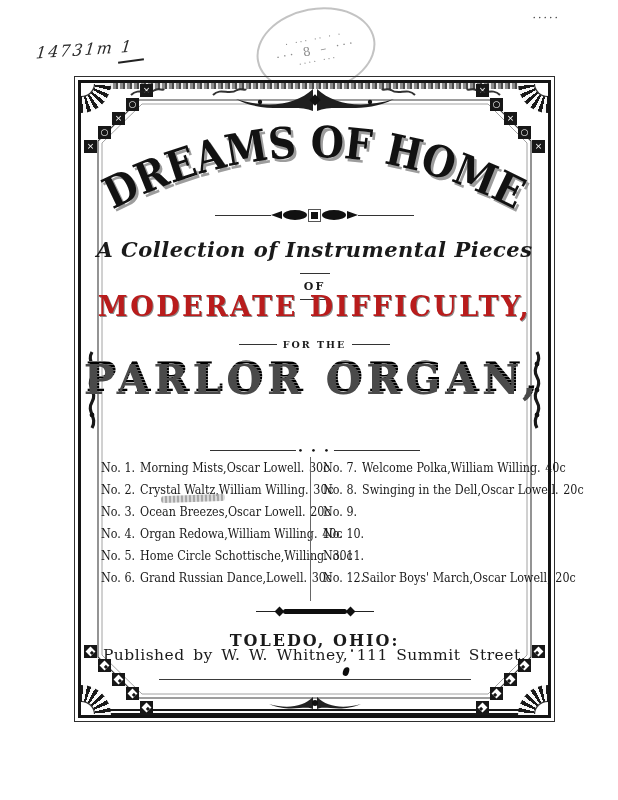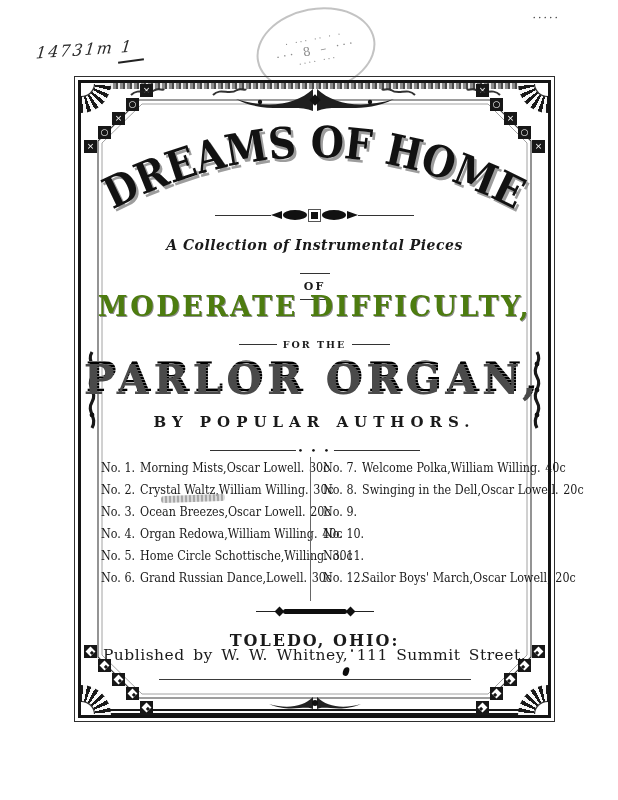--- a/index.html
+++ b/index.html
@@ -52,26 +52,26 @@
   
   .abs{position:absolute;left:0;right:0;text-align:center;}
   .title-svg{position:absolute;left:17px;top:32px;}
   .bead-divider{top:126px;display:flex;justify-content:center;align-items:center;height:12px;}
   .bead-divider .ln{width:56px;height:1px;background:#333;}
   .tri-l{width:0;height:0;border-top:4px solid transparent;border-bottom:4px solid transparent;border-right:11px solid #111;}
   .tri-r{width:0;height:0;border-top:4px solid transparent;border-bottom:4px solid transparent;border-left:11px solid #111;}
   .bead{width:24px;height:10px;background:#111;border-radius:50%;margin:0 1px;}
   .beadsq{width:11px;height:11px;background:#111;border:1px solid #555;box-shadow:inset 0 0 0 2px #fff, inset 0 0 0 4px #111;}
 
-  .subtitle{top:154px;font-size:14px;font-weight:bold;font-style:italic;letter-spacing:.5px;}
+  .subtitle{top:154px;font-size:21px;font-weight:bold;font-style:italic;letter-spacing:.5px;}
   .rule-label{display:flex;justify-content:center;align-items:center;gap:6px;font-weight:bold;}
   .rule-label .ln{height:1px;background:#333;}
   .rule-of{top:190px;font-size:11px;letter-spacing:2px;flex-direction:column;}
   .rule-of .ln{width:30px;}
-  .difficulty{top:208px;font-size:27px;font-weight:bold;letter-spacing:2.5px;color:#4d7c0f;
+  .difficulty{top:208px;font-size:27px;font-weight:bold;letter-spacing:2.5px;color:#b91c1c;
               text-shadow:1px 1px 0 #8c8c8c;}
   .rule-for{top:256px;font-size:9.5px;letter-spacing:2px;}
   .rule-for .ln{width:38px;}
   .instrument{top:270px;font-size:41px;font-weight:bold;letter-spacing:5px;color:#262626;
               text-shadow:-2px 3px 0 #4a4a4a;}
   @supports (-webkit-background-clip: text){
     .instrument{background:repeating-linear-gradient(180deg,#000 0 2px,#6f6f6f 2px 3px);
                 -webkit-background-clip:text;background-clip:text;-webkit-text-fill-color:transparent;}
   }
   .byline{top:330px;font-size:15px;font-weight:bold;letter-spacing:6px;}
@@ -273,21 +273,20 @@
     <div class="abs difficulty">MODERATE DIFFICULTY,</div>
 
     <div class="abs rule-label rule-for">
       <span class="ln"></span>
         <span>FOR THE</span>
         <span class="ln"></span>
     </div>
 
     <div class="abs instrument">PARLOR ORGAN,</div>
 
-    <div class="abs byline">BY POPULAR AUTHORS.</div>
 
     <div class="dots-divider">
       <span class="ln"></span>
         <span class="dots">• • •</span>
     </div>
 
     <div class="col left">
       <div class="row">
         <span class="no">No. 1.</span>
         <span class="pt">Morning Mists,</span>

